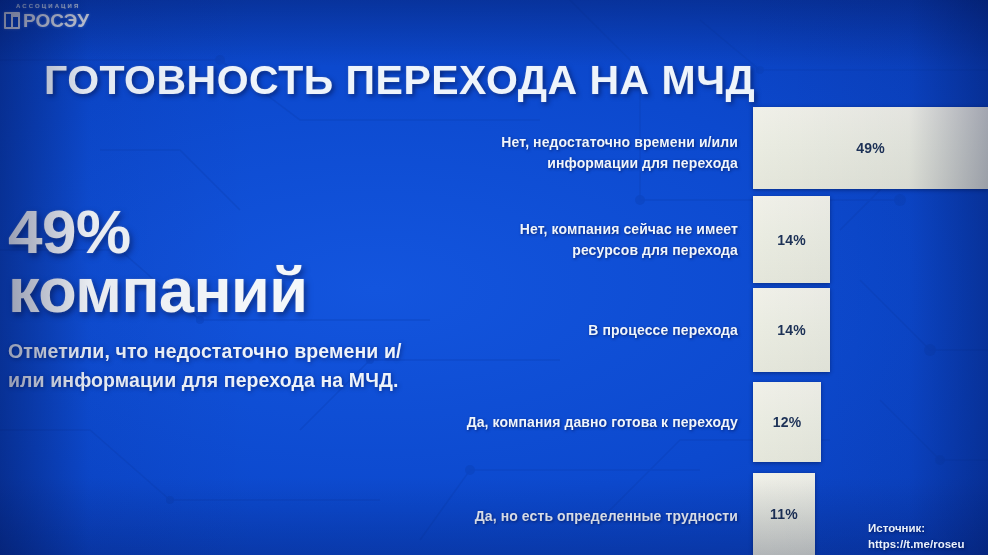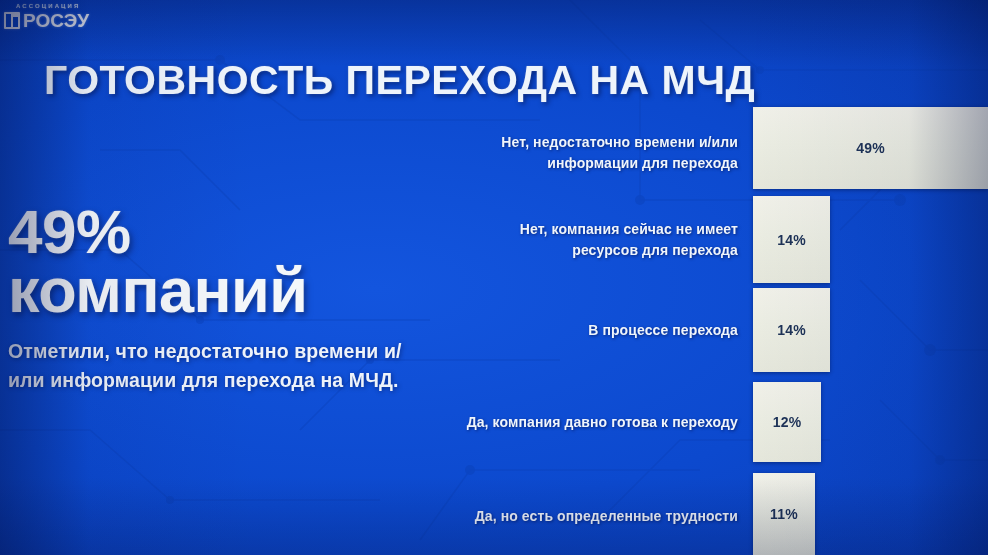--- a/index.html
+++ b/index.html
@@ -281,15 +281,19 @@
         </div>
       </div>
       <div class="bar-row" style="top: 0px;">
         <div class="bar-label" style="top: 506px;">Да, но есть определенные трудности</div>
         <div class="bar" style="top: 473px; height: 82px; width: 62px;">
           <span class="bar-value">11%</span>
         </div>
       </div>
     </div>
 
+  <div id="source">
+    <div>Источник:</div>
+    <div id="source-url">https://t.me/roseu</div>
+  </div>
 
   <div id="vignette"></div>
 </div>
 
 </body></html>

